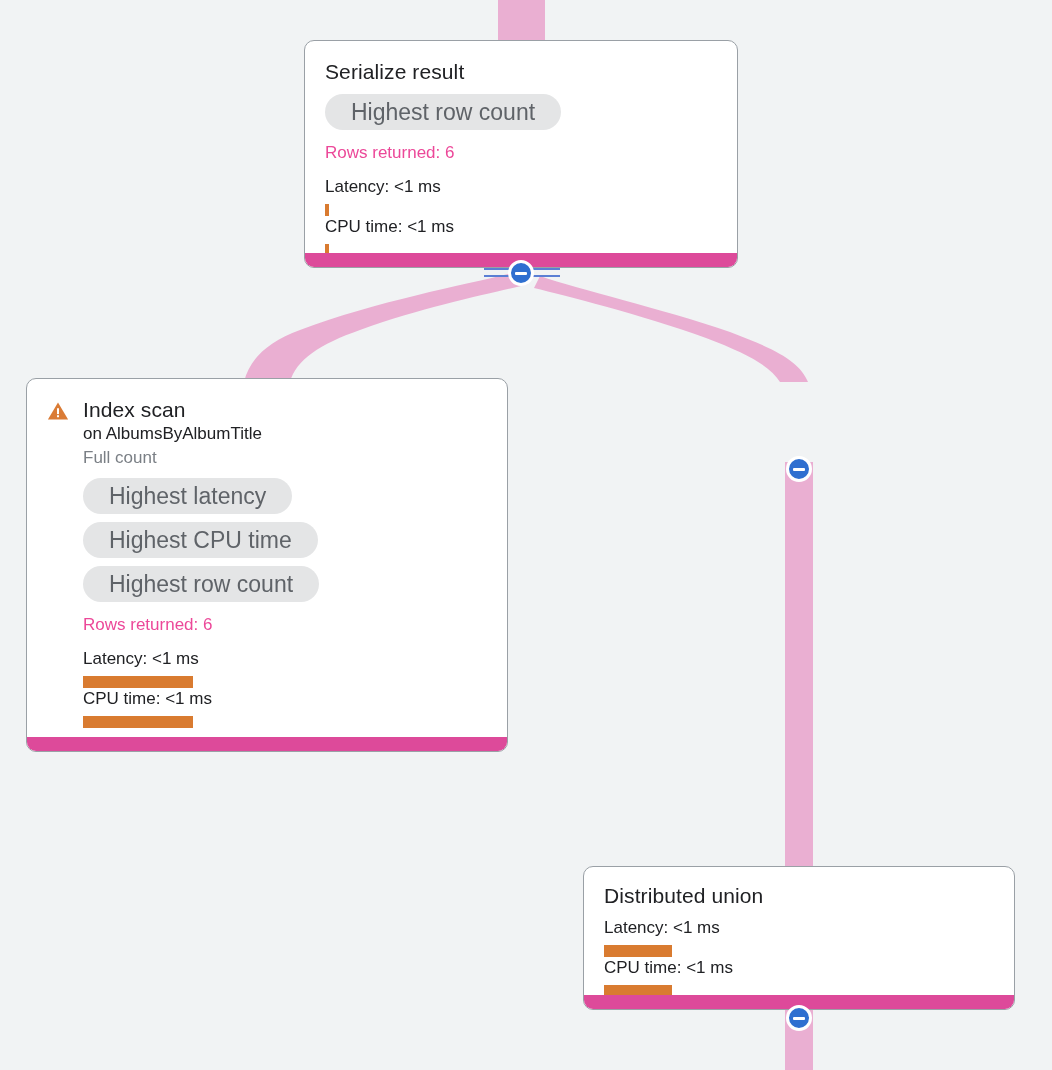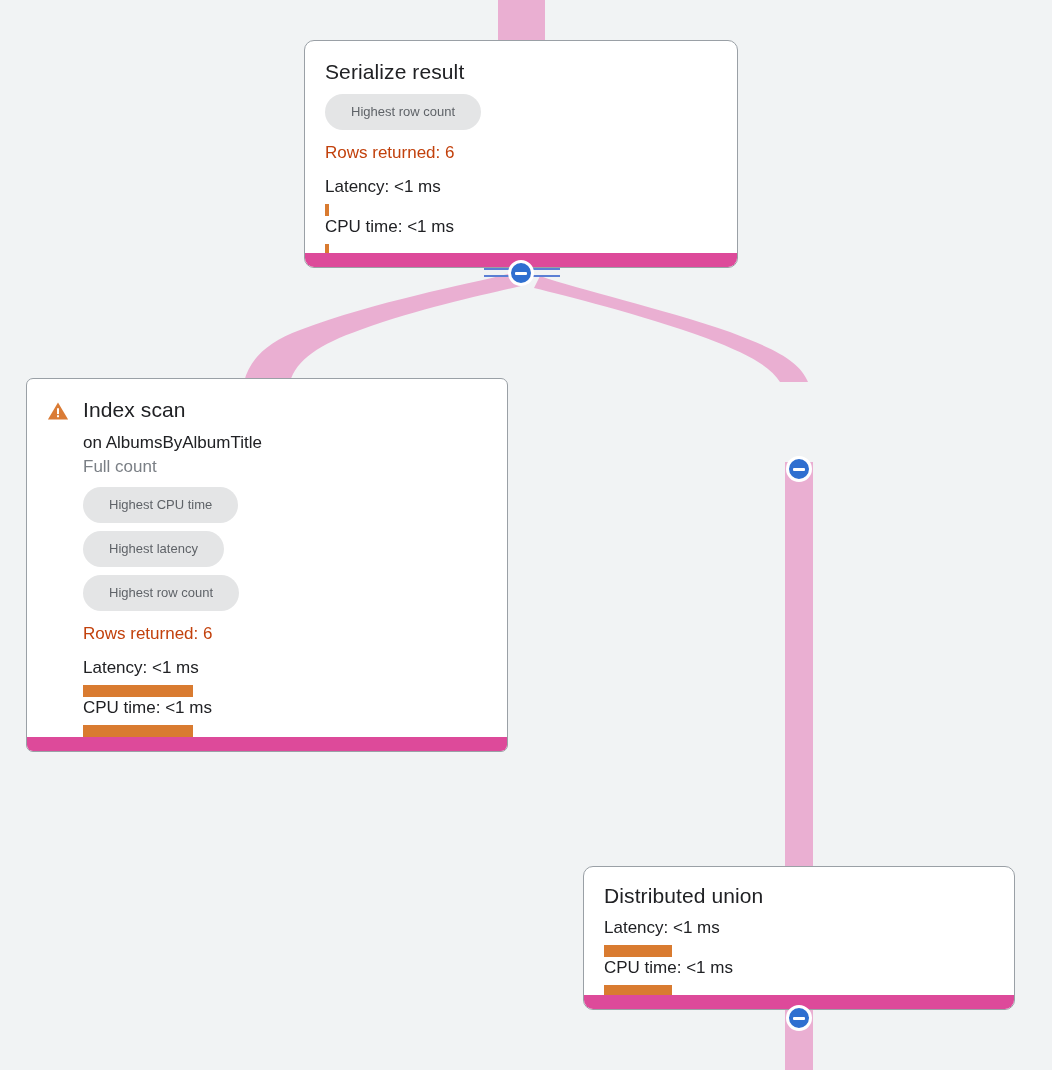--- a/index.html
+++ b/index.html
@@ -54,45 +54,44 @@
     font-size: 21px;
     line-height: 26px;
     color: #202124;
     font-weight: 400;
     letter-spacing: 0.1px;
   }
   .node-subtitle {
     font-size: 17px;
     line-height: 22px;
     color: #202124;
-    margin-top: 9px;
   }
   .node-note {
     font-size: 17px;
     line-height: 22px;
     color: #7a7f85;
     margin-top: 2px;
   }
   .chips {
     margin-top: 9px;
   }
   .chip {
     display: inline-block;
     background: #e4e5e6;
     color: #5f6368;
-    font-size: 13px;
+    font-size: 23px;
     line-height: 20px;
     padding: 8px 26px;
     border-radius: 18px;
     margin-bottom: 8px;
   }
   .rows-returned {
     font-size: 17px;
     line-height: 22px;
-    color: #c2410c;
+    color: #ec4899;
     margin-top: 4px;
   }
   .metrics {
     display: flex;
     margin-top: 12px;
     flex-direction: column;
   }
   .metric {
     box-sizing: border-box;
   }
@@ -206,36 +205,36 @@
   <div class="btn-rails" style="left:484px; top:266px; width:76px; height:14px;">
     <div class="rail" style="left:0; top:2px; width:28px;"></div>
     <div class="rail" style="left:0; top:9px; width:28px;"></div>
     <div class="rail" style="left:48px; top:2px; width:28px;"></div>
     <div class="rail" style="left:48px; top:9px; width:28px;"></div>
   </div>
   <div class="collapse-btn" style="left:508px; top:260px;">
     <div class="minus"></div>
   </div>
 
-  <div class="node" style="left:26px; top:378px; width:482px; height:374px;border-radius:7px;">
+  <div class="node" style="left:26px; top:378px; width:482px; height:374px;">
     <div class="node-body">
       <div class="title-row">
         <svg class="warn-icon" viewBox="0 0 24 24">
           <path d="M12 2.6 L23 21.4 L1 21.4 Z" fill="#da7b35"></path>
           <rect x="10.9" y="9" width="2.2" height="6.4" fill="#ffffff"></rect>
           <rect x="10.9" y="16.6" width="2.2" height="2.2" fill="#ffffff"></rect>
         </svg>
         <div class="node-title">Index scan</div>
       </div>
       <div style="padding-left:36px;">
         <div class="node-subtitle">on AlbumsByAlbumTitle</div>
         <div class="node-note">Full count</div>
         <div class="chips">
+          <div><span class="chip">Highest latency</span></div>
           <div><span class="chip">Highest CPU time</span></div>
-          <div><span class="chip">Highest latency</span></div>
           <div><span class="chip">Highest row count</span></div>
         </div>
         <div class="rows-returned">Rows returned: 6</div>
         <div class="metrics">
           <div class="metric" style="width:192px;">
             <div class="metric-label">Latency: &lt;1 ms</div>
             <div class="metric-bar" style="width:110px;"></div>
           </div>
           <div class="metric">
             <div class="metric-label">CPU time: &lt;1 ms</div>

